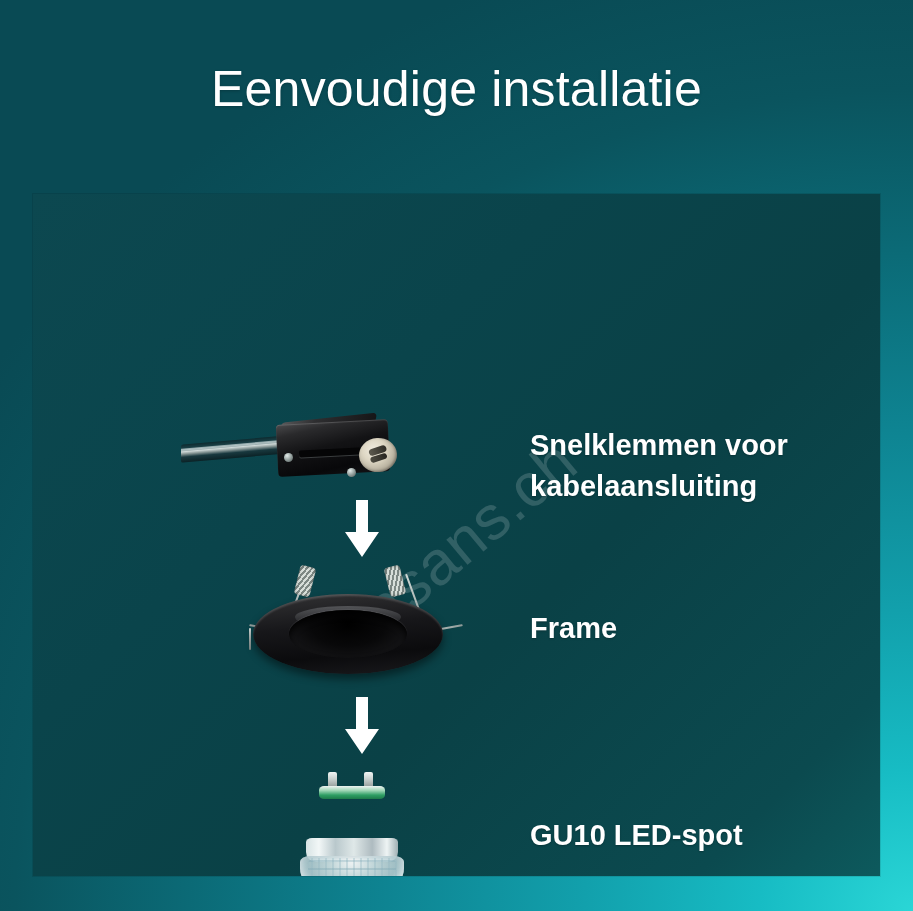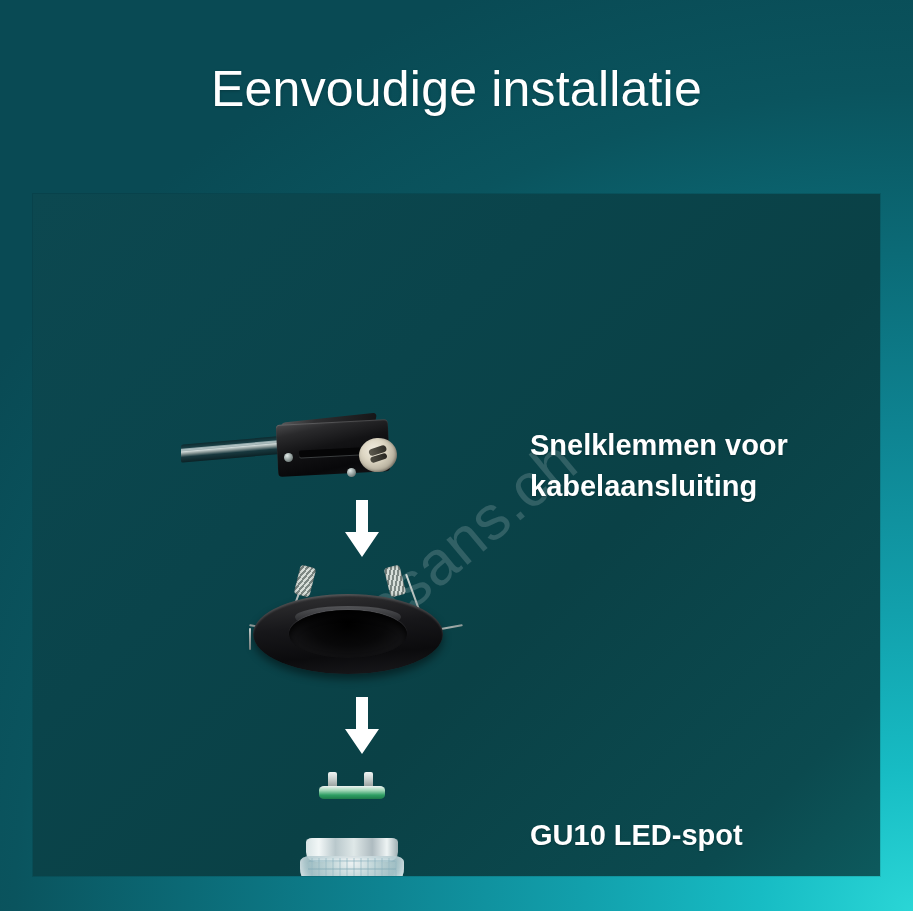--- a/index.html
+++ b/index.html
@@ -344,20 +344,21 @@
       <div class="frame-clip clip-l3"></div>
       <div class="frame-clip clip-r"></div>
       <div class="frame-clip clip-r2"></div>
       <div class="clip-head h1"></div>
       <div class="clip-head h2"></div>
       <div class="frame-ring-outer"></div>
       <div class="frame-ring-lip"></div>
       <div class="frame-ring-inner"></div>
     </div>
 
+    <div class="step-label lbl-2">Frame</div>
 
     <div class="arrow arr-2">
       <svg width="46" height="58" viewBox="0 0 46 58" aria-hidden="true">
         <path d="M17 0 h12 v32 h11 L23 57 L6 32 h11 Z" fill="#ffffff"></path>
       </svg>
     </div>
 
     <div class="prod-bulb">
       <div class="bulb-pin p1"></div>
       <div class="bulb-pin p2"></div>

